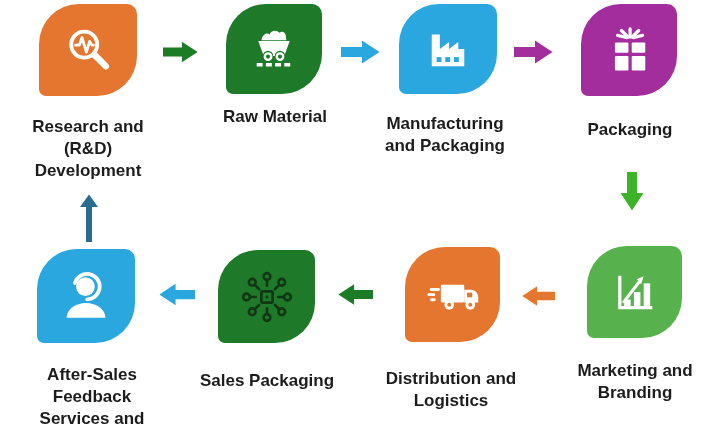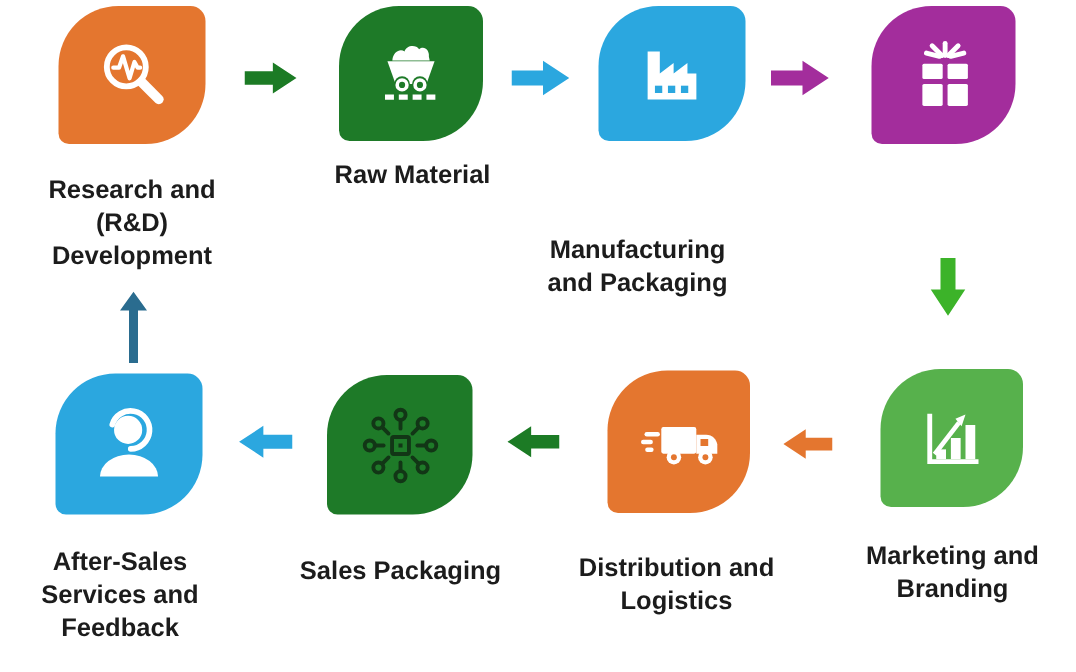--- a/index.html
+++ b/index.html
@@ -25,26 +25,26 @@
   .t-dst { left:405px; top:247px; width:95px; height:95px; }
   .t-sls { left:218px; top:250px; width:97px; height:93px; }
   .t-aft { left:37px;  top:249px; width:98px; height:94px; }
 
   .lbl {
     position:absolute; text-align:center; color:#1C1C1C;
     font-size:17px; line-height:22px; font-weight:700;
   }
   .l-rnd { left:8px;   top:116px; width:160px; }
   .l-raw { left:195px; top:106px; width:160px; }
-  .l-mfg { left:342px; top:113px; width:166px;margin-top:43px; }
+  .l-mfg { left:362px; top:113px; width:166px; }
   .l-pkg { left:550px; top:119px; width:160px; }
   .l-mkt { left:555px; top:360px; width:160px; }
   .l-dst { left:371px; top:368px; width:160px; }
   .l-sls { left:185px; top:370px; width:164px; }
-  .l-aft { left:0;   top:364px; width:160px; }
+  .l-aft { left:12px;   top:364px; width:160px; }
 
   .arrow { position:absolute; }
   .a1 { left:163px; top:39px; }
   .a2 { left:341px; top:39px; }
   .a3 { left:514px; top:39px; }
   .a4 { left:619px; top:172px; }
   .a5 { left:521px; top:284px; }
   .a6 { left:337px; top:282px; }
   .a7 { left:158px; top:282px; }
   .a8 { left:79px;  top:194px; }
@@ -163,35 +163,38 @@
     <div>(R&amp;D)</div>
     <div>Development</div>
   </div>
   <div class="lbl l-raw">
     <div>Raw Material</div>
   </div>
   <div class="lbl l-mfg">
     <div>Manufacturing</div>
     <div>and Packaging</div>
   </div>
+  <div class="lbl l-pkg">
+    <div>Packaging</div>
+  </div>
   <div class="lbl l-dst">
     <div>Distribution and</div>
     <div>Logistics</div>
   </div>
   <div class="lbl l-mkt">
     <div>Marketing and</div>
     <div>Branding</div>
   </div>
   <div class="lbl l-sls">
     <div>Sales Packaging</div>
   </div>
   <div class="lbl l-aft">
     <div>After-Sales</div>
+    <div>Feedback</div>
     <div>Services and</div>
-    <div>Feedback</div>
   </div>
 
   <svg class="arrow a1" width="36" height="26" viewBox="0 0 40 26">
     <polygon points="0,8 21,8 21,1.5 38.5,13 21,24.5 21,18 0,18" fill="#1C7B25"></polygon>
   </svg>
   <svg class="arrow a2" width="40" height="26" viewBox="0 0 40 26">
     <polygon points="0,8 21,8 21,1.5 38.5,13 21,24.5 21,18 0,18" fill="#2BA7DF"></polygon>
   </svg>
   <svg class="arrow a3" width="40" height="26" viewBox="0 0 40 26">
     <polygon points="0,8 21,8 21,1.5 38.5,13 21,24.5 21,18 0,18" fill="#A32D9C"></polygon>

